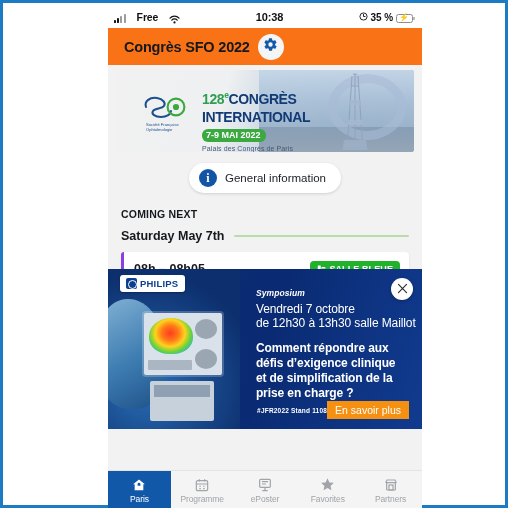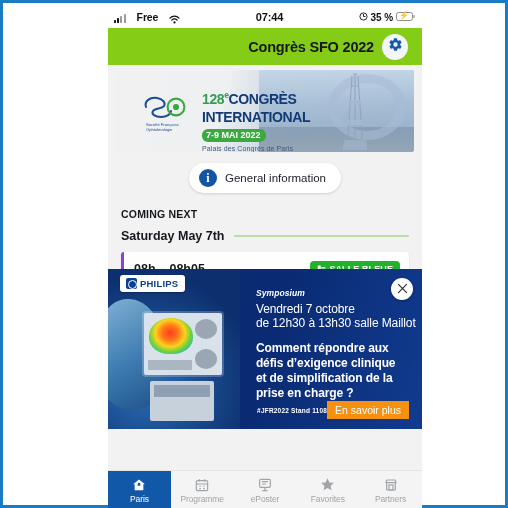--- a/index.html
+++ b/index.html
@@ -39,21 +39,21 @@
     display: flex;
     align-items: center;
     padding: 0 9px 0 6px;
     font-size: 10.5px;
     font-weight: bold;
     color: #111;
     letter-spacing: -0.1px;
   }
   .sb-left { display: flex; align-items: flex-end; gap: 11px; flex: 0 0 auto; }
   .sb-center { flex: 1; text-align: center; font-size: 11px; font-weight: bold; }
-  .sb-right { display: flex; align-items: flex-start; gap: 3px; flex: 0 0 auto; }
+  .sb-right { display: flex; align-items: flex-end; gap: 3px; flex: 0 0 auto; }
 
   .signal { display: flex; align-items: flex-end; gap: 1.2px; height: 9px; }
   .signal i { width: 2px; background: #111; display: block; border-radius: .4px; }
   .signal i:nth-child(1) { height: 3px; }
   .signal i:nth-child(2) { height: 5px; }
   .signal i:nth-child(3) { height: 7px; background: #9b9b9b; }
   .signal i:nth-child(4) { height: 9px; background: #9b9b9b; }
 
   .carrier { font-size: 10.5px; font-weight: bold; }
 
@@ -88,23 +88,23 @@
     font-size: 8px;
     color: #ffffff;
     line-height: 1;
   }
 
   
   .app-header {
     height: 37px;
     display: flex;
     align-items: center;
-    justify-content: flex-end;
+    justify-content: flex-start;
     padding: 0 14px 0 16px;
-    background: #84cc16;
+    background: #f97316;
     gap: 8px;
   }
   .app-title {
     font-size: 14.5px;
     font-weight: bold;
     color: #15181c;
     letter-spacing: -0.2px;
   }
   .gear-btn {
     width: 26px; height: 26px;
@@ -456,21 +456,21 @@
         </span>
         <span class="carrier">Free</span>
         <span class="wifi">
           <svg width="11" height="9" viewBox="0 0 11 9">
             <path d="M1 3.1 A6.2 6.2 0 0 1 10 3.1" stroke="#111" stroke-width="1.3" fill="none" stroke-linecap="round"></path>
             <path d="M2.8 5.1 A3.8 3.8 0 0 1 8.2 5.1" stroke="#111" stroke-width="1.3" fill="none" stroke-linecap="round"></path>
             <circle cx="5.5" cy="7.4" r="1.1" fill="#111"></circle>
           </svg>
         </span>
       </div>
-      <div class="sb-center">07:44</div>
+      <div class="sb-center">10:38</div>
       <div class="sb-right">
         <span class="alarm-glyph">
           <svg width="9" height="9" viewBox="0 0 10 10">
             <circle cx="5" cy="5" r="4" stroke="#111" stroke-width="1" fill="none"></circle>
             <path d="M5 2.6 V5 H6.8" stroke="#111" stroke-width="1" fill="none" stroke-linecap="round"></path>
           </svg>
         </span>
         <span class="batt-pct">35 %</span>
         <span class="battery">
           <span class="fill"></span>

